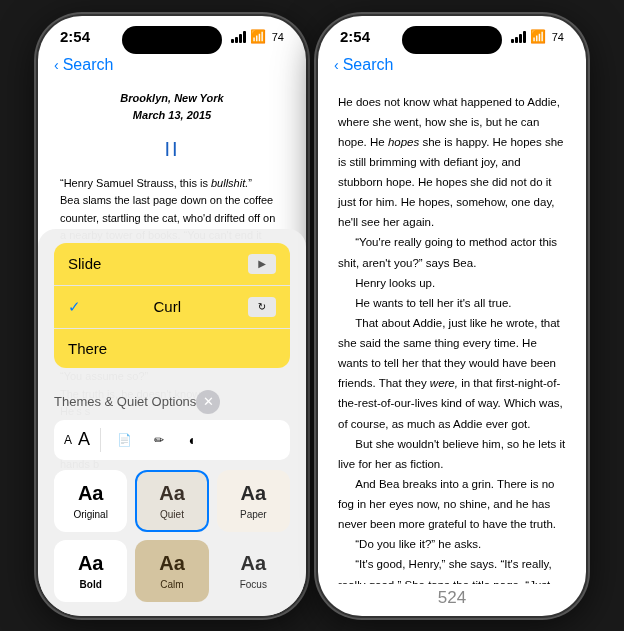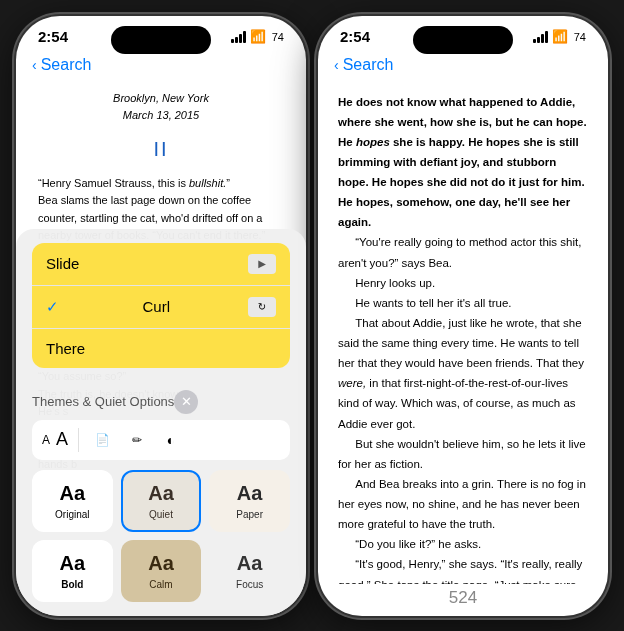--- a/index.html
+++ b/index.html
@@ -15,21 +15,21 @@
     }
 
     .phones-container {
       display: flex;
       gap: 12px;
       align-items: center;
       justify-content: center;
     }
 
     .phone {
-      width: 290px;
+      width: 268px;
       height: 600px;
       background: #fff;
       border-radius: 44px;
       overflow: hidden;
       position: relative;
       box-shadow: 0 0 0 2px #333, 0 0 0 4px #555, 0 8px 40px rgba(0,0,0,0.7);
       display: flex;
       flex-direction: column;
     }
 
@@ -102,20 +102,21 @@
       color: #000;
     }
 
     .book-text-header {
       text-align: center;
       font-style: italic;
       font-size: 11px;
       line-height: 1.6;
       margin-bottom: 8px;
       color: #000;
+      font-weight: bold;
     }
 
     .chapter-number {
       text-align: center;
       font-size: 20px;
       color: #1a5fc0;
       font-weight: 300;
       margin-bottom: 10px;
       letter-spacing: 2px;
     }
@@ -281,21 +282,20 @@
       color: #000;
     }
 
     .reading-text p {
       margin-bottom: 0;
       text-indent: 1.5em;
     }
 
     .reading-text p:first-child {
       text-indent: 0;
-      font-weight: bold;
     }
 
     .reading-text em {
       font-style: italic;
     }
 
     .page-number {
       text-align: center;
       font-size: 17px;
       color: #888;

